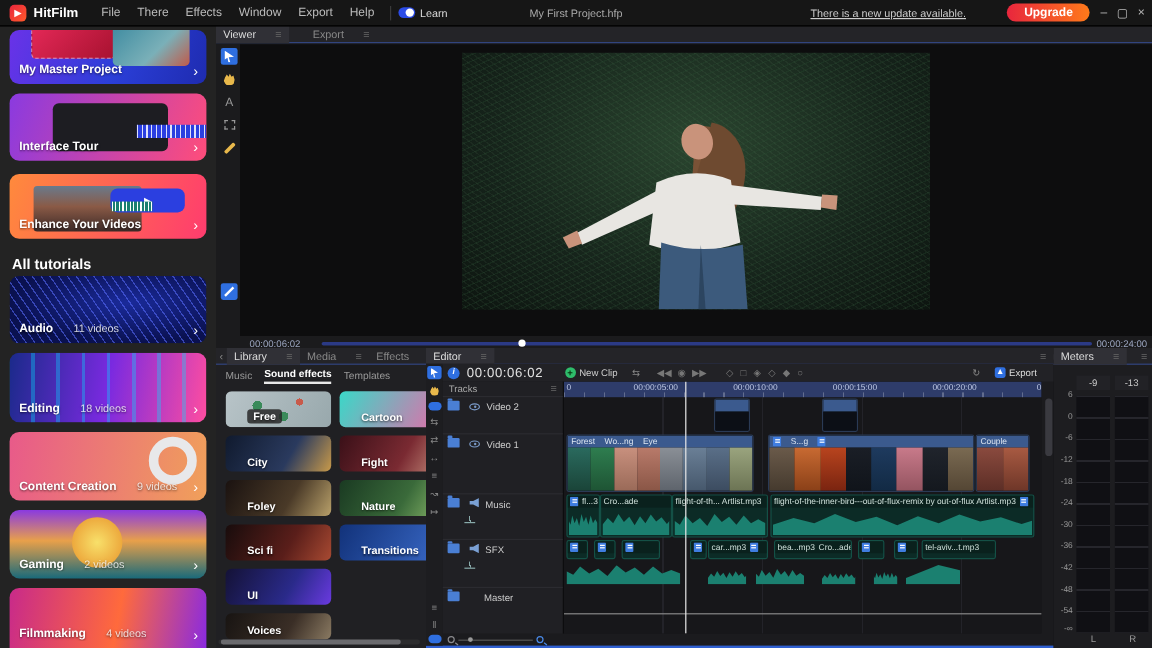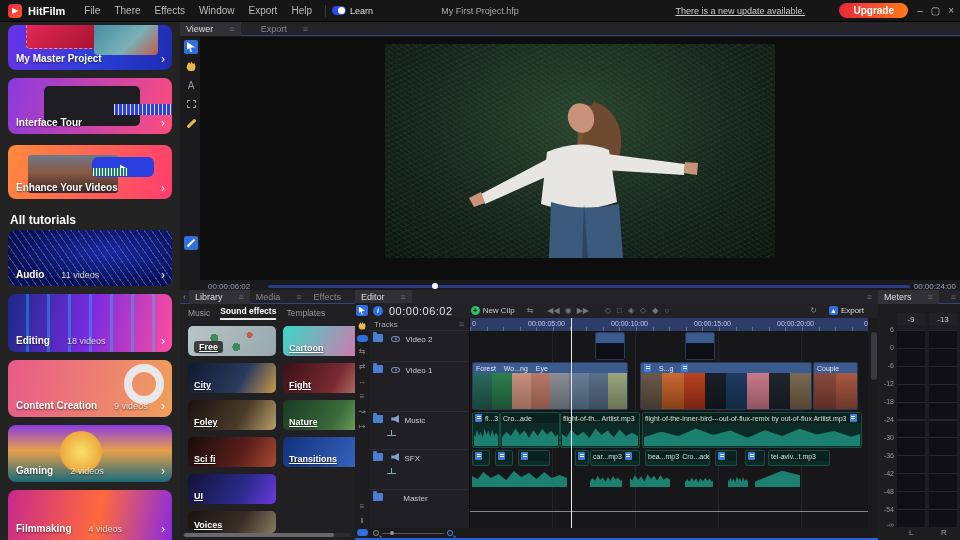--- a/index.html
+++ b/index.html
@@ -103,22 +103,22 @@
   .zoom-ic { width:7px; height:7px; border:1.5px solid #4a8ae8; border-radius:50%; position:relative; }
   .zoom-ic::after { content:""; position:absolute; left:5px; top:6px; width:4px; height:1.5px; background:#4a8ae8; transform:rotate(40deg); }
 
   
   #library { left:180px; top:290px; width:175px; height:250px; background:#202023; }
   .subtabs { position:absolute; left:0; top:14px; right:0; height:18px; display:flex; gap:10px; align-items:center;
     padding:0 8px; font-size:8.5px; color:#999; }
   .subtab.active { color:#fff; border-bottom:2px solid #e8e8e8; padding-bottom:2px; font-weight:bold; }
   .libgrid { position:absolute; left:8px; top:36px; right:0; bottom:10px; }
   .libcard { position:absolute; width:88px; height:30px; border-radius:5px; overflow:hidden; }
-  .libcard .lb { position:absolute; left:6px; bottom:3px; font-size:9px; font-weight:bold; color:#fff;
-    text-shadow:0 1px 2px rgba(0,0,0,.7);text-decoration:underline; }
+  .libcard .lb { position:absolute; left:18px; bottom:3px; font-size:9px; font-weight:bold; color:#fff;
+    text-shadow:0 1px 2px rgba(0,0,0,.7); }
   .libcard .lb.badge { background:rgba(40,40,40,.85); border-radius:3px; padding:1px 5px; }
   .hscroll { position:absolute; left:2px; bottom:3px; width:168px; height:4px; background:#2c2c2e; border-radius:2px; }
   .hscroll .th { position:absolute; left:2px; top:0; width:150px; height:4px; background:#6a6a6e; border-radius:2px; }
 
   .g-free { background:linear-gradient(120deg,#b8c4c8,#98a8ac); background-image:radial-gradient(circle at 30% 40%,#3a8a5a 0 4px,transparent 4px),radial-gradient(circle at 70% 30%,#c85a4a 0 3px,transparent 3px),radial-gradient(circle at 55% 70%,#3a8a5a 0 4px,transparent 4px),linear-gradient(120deg,#b8c4c8,#98a8ac); }
   .g-cartoon { background:linear-gradient(120deg,#3ad8c8,#e86aa8); }
   .g-city { background:linear-gradient(120deg,#101a2e,#2a3a5e 60%,#c89a4a); }
   .g-fight { background:linear-gradient(120deg,#3a1018,#7a2a32 60%,#c8907e); }
   .g-foley { background:linear-gradient(120deg,#1a1210,#4a3a28 60%,#b8a06a); }
   .g-nature { background:linear-gradient(120deg,#1a3a22,#3a6a3a 60%,#8ab86a); }

